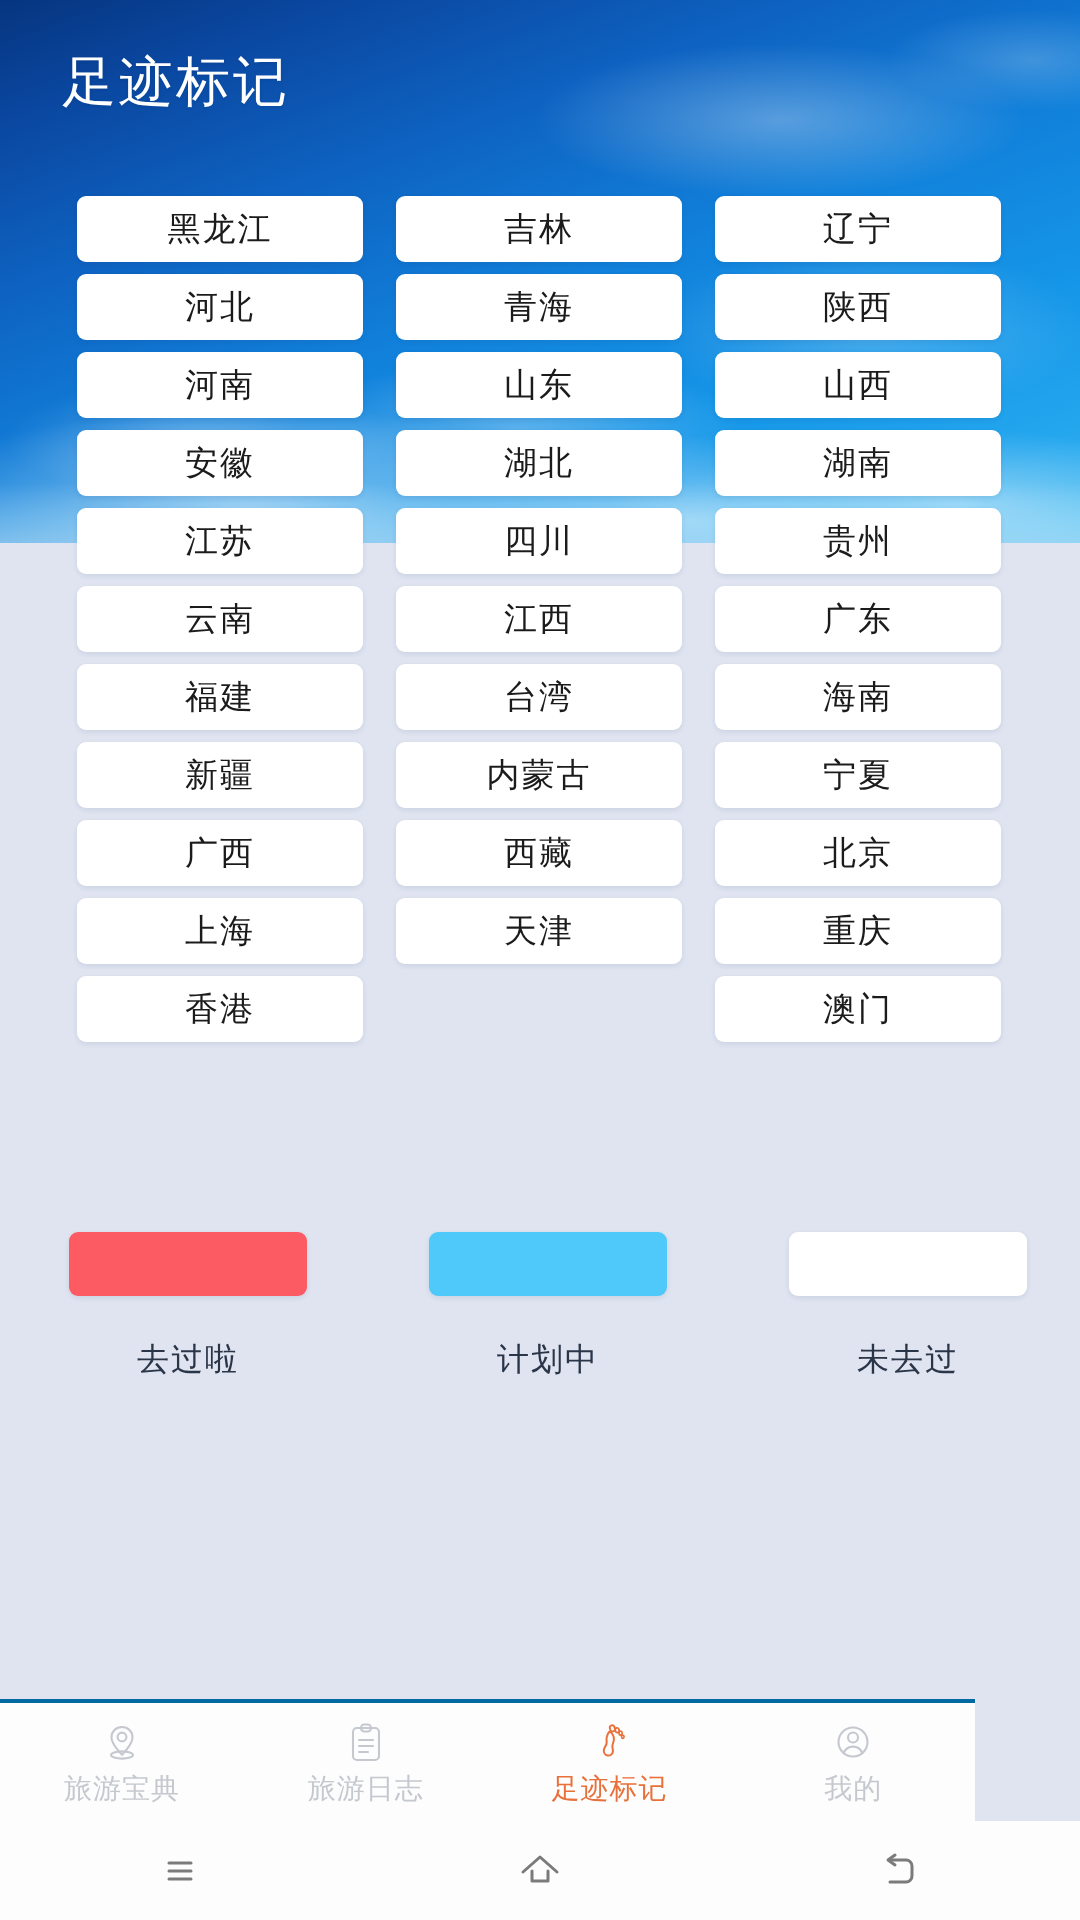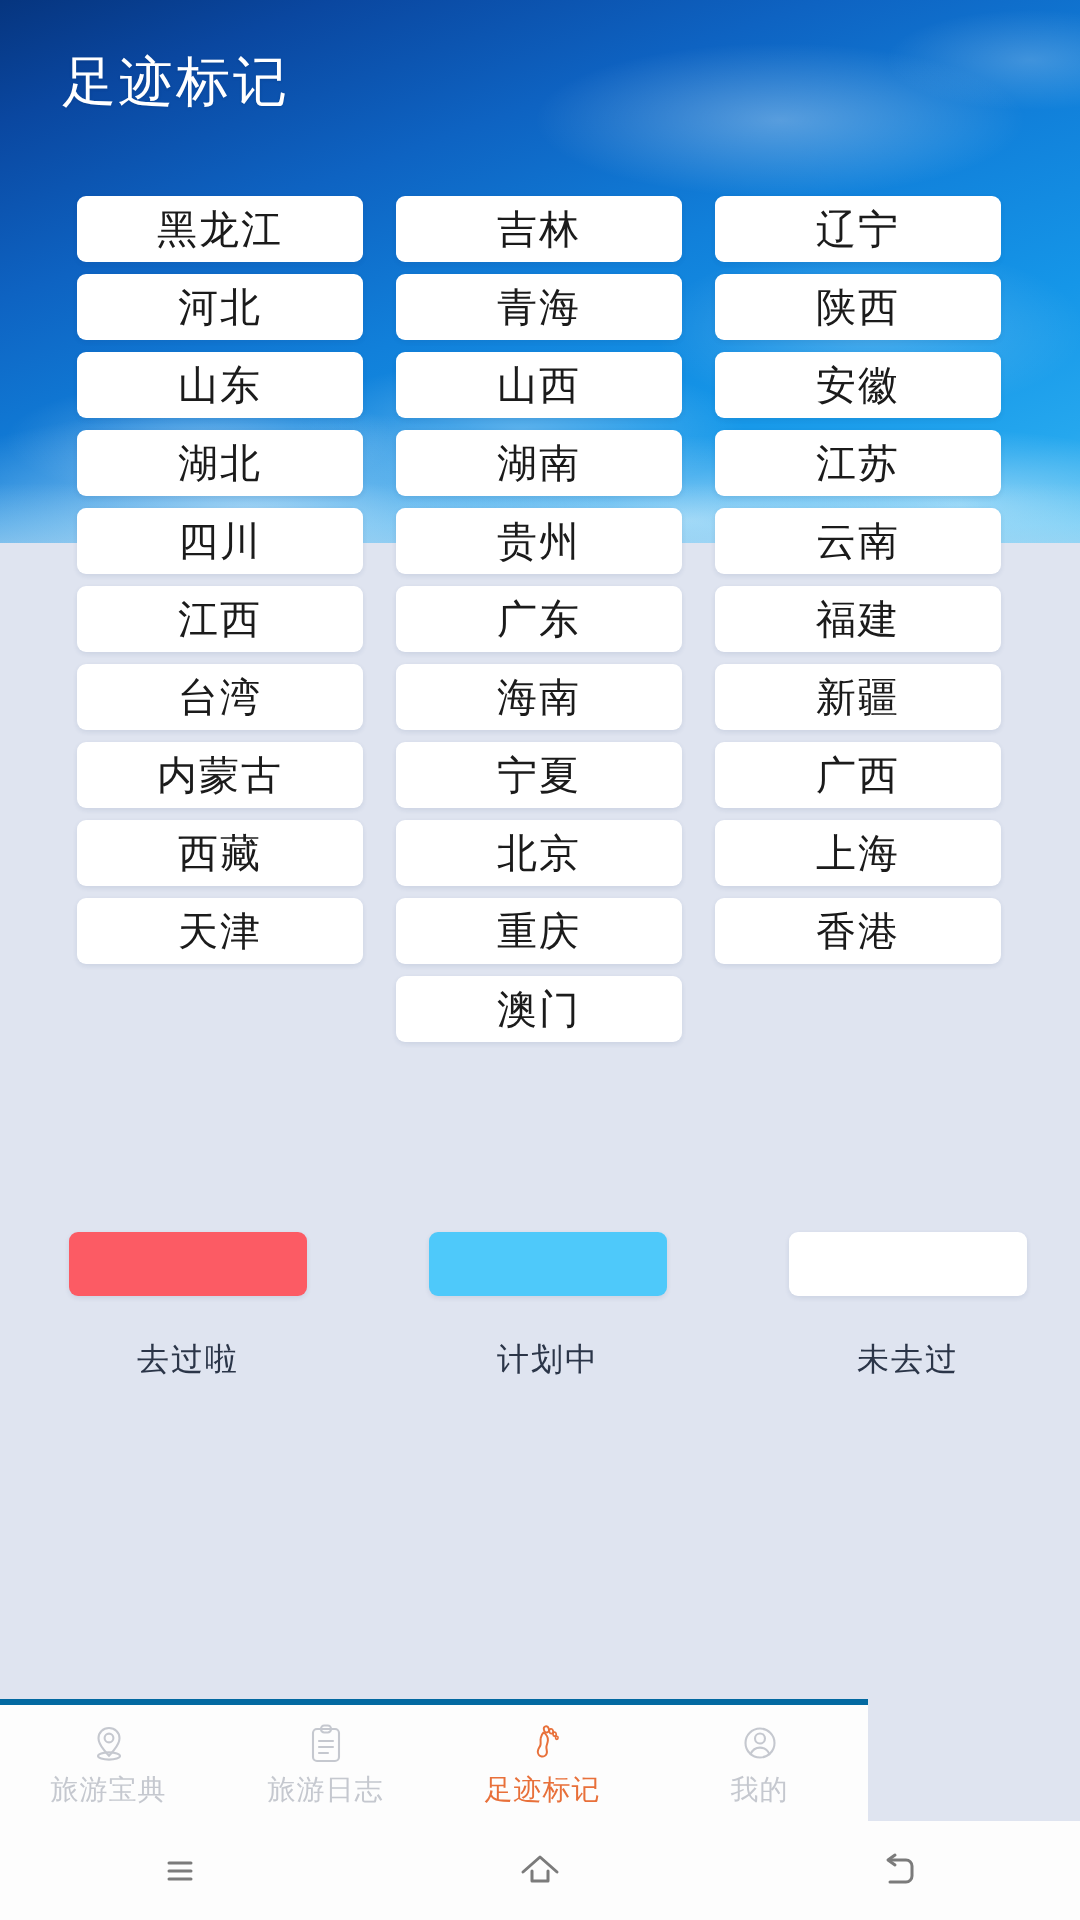--- a/index.html
+++ b/index.html
@@ -62,21 +62,21 @@
     column-gap:33px;
     row-gap:12px;
   }
   .cell {
     height:66px;
     border-radius:9px;
     background:#ffffff;
     display:flex;
     align-items:center;
     justify-content:center;
-    font-size:40px;
+    font-size:33px;
     color:#1b1b1b;
     letter-spacing:2px;
     box-shadow:0 2px 5px rgba(30,60,110,0.10);
     cursor:pointer;
   }
   .cell.blank {
     background:transparent;
     box-shadow:none;
     cursor:default;
   }
@@ -105,24 +105,24 @@
     margin-top:42px;
     font-size:32px;
     color:#2b3548;
     letter-spacing:2px;
   }
 
   
   .tabbar {
     position:absolute;
     left:0; top:1699px;
-    width:868px;
+    width:975px;
     height:122px;
     background:#fdfdfd;
-    border-top:6px solid #0369a1;
+    border-top:4px solid #0369a1;
     display:flex;
     align-items:center;
   }
   .tab {
     flex:1;
     display:flex;
     flex-direction:column;
     align-items:center;
     justify-content:center;
     gap:7px;
@@ -167,20 +167,21 @@
 
   <div class="page-title">足迹标记</div>
 
   <div class="grid" id="province-grid">
       <div class="cell">黑龙江</div>
       <div class="cell">吉林</div>
       <div class="cell">辽宁</div>
       <div class="cell">河北</div>
       <div class="cell">青海</div>
       <div class="cell">陕西</div>
+      <div class="cell">河南</div>
       <div class="cell">山东</div>
       <div class="cell">山西</div>
       <div class="cell">安徽</div>
       <div class="cell">湖北</div>
       <div class="cell">湖南</div>
       <div class="cell">江苏</div>
       <div class="cell">四川</div>
       <div class="cell">贵州</div>
       <div class="cell">云南</div>
       <div class="cell">江西</div>

